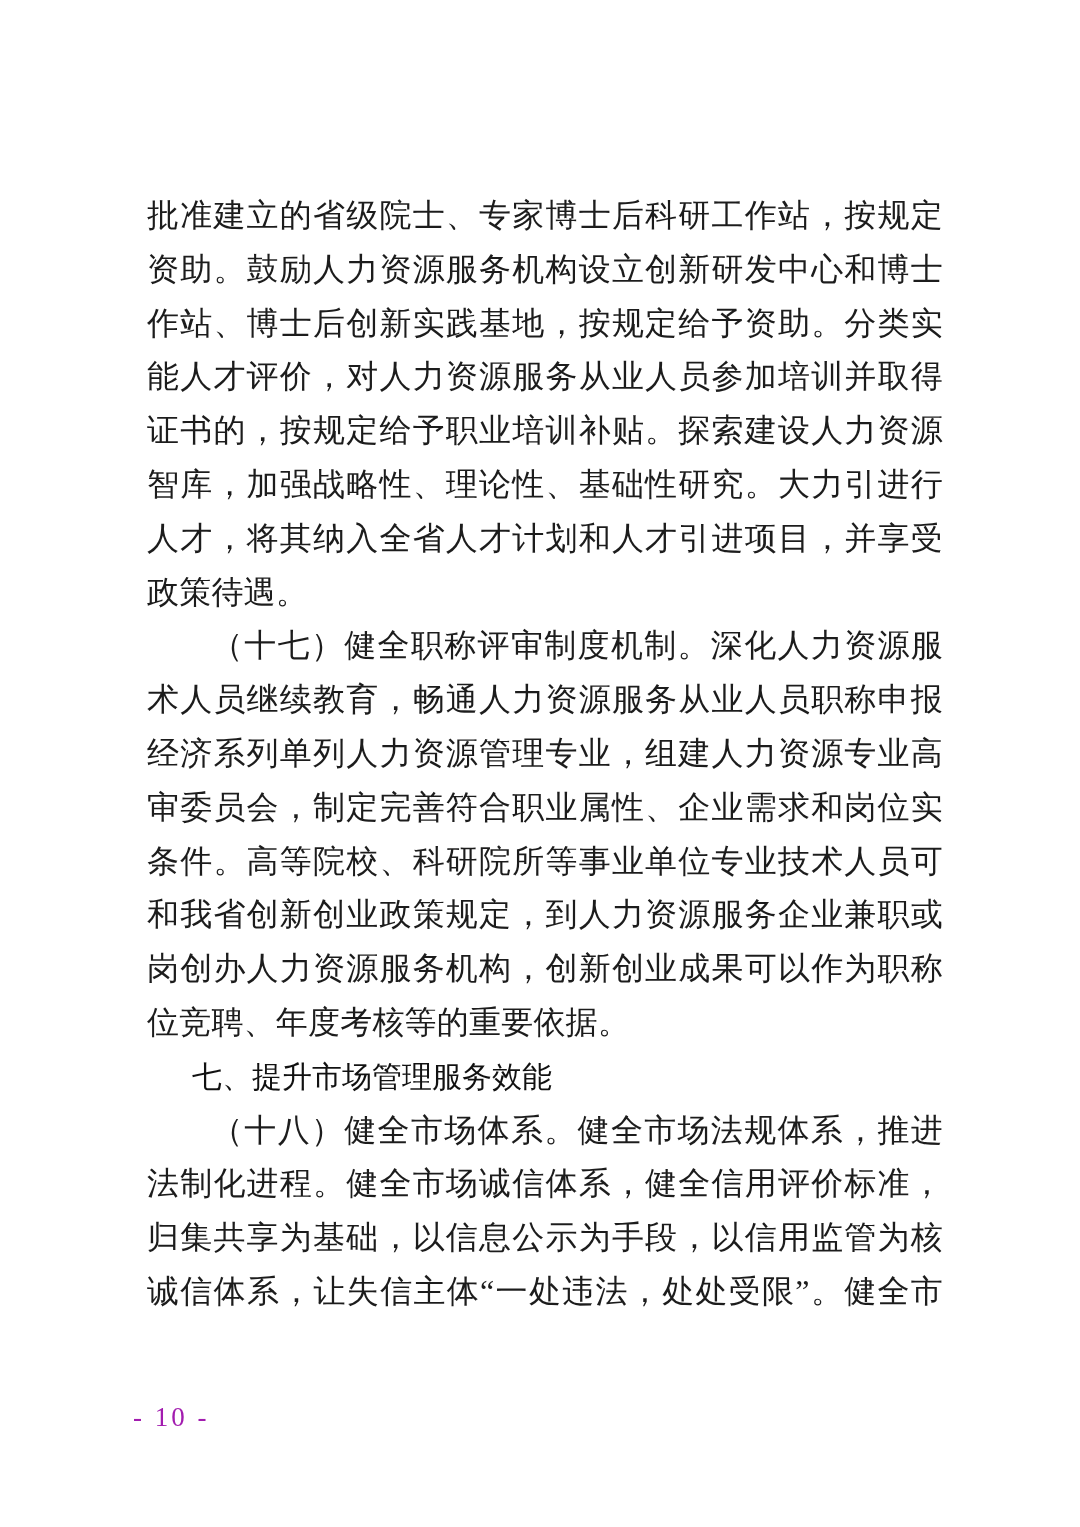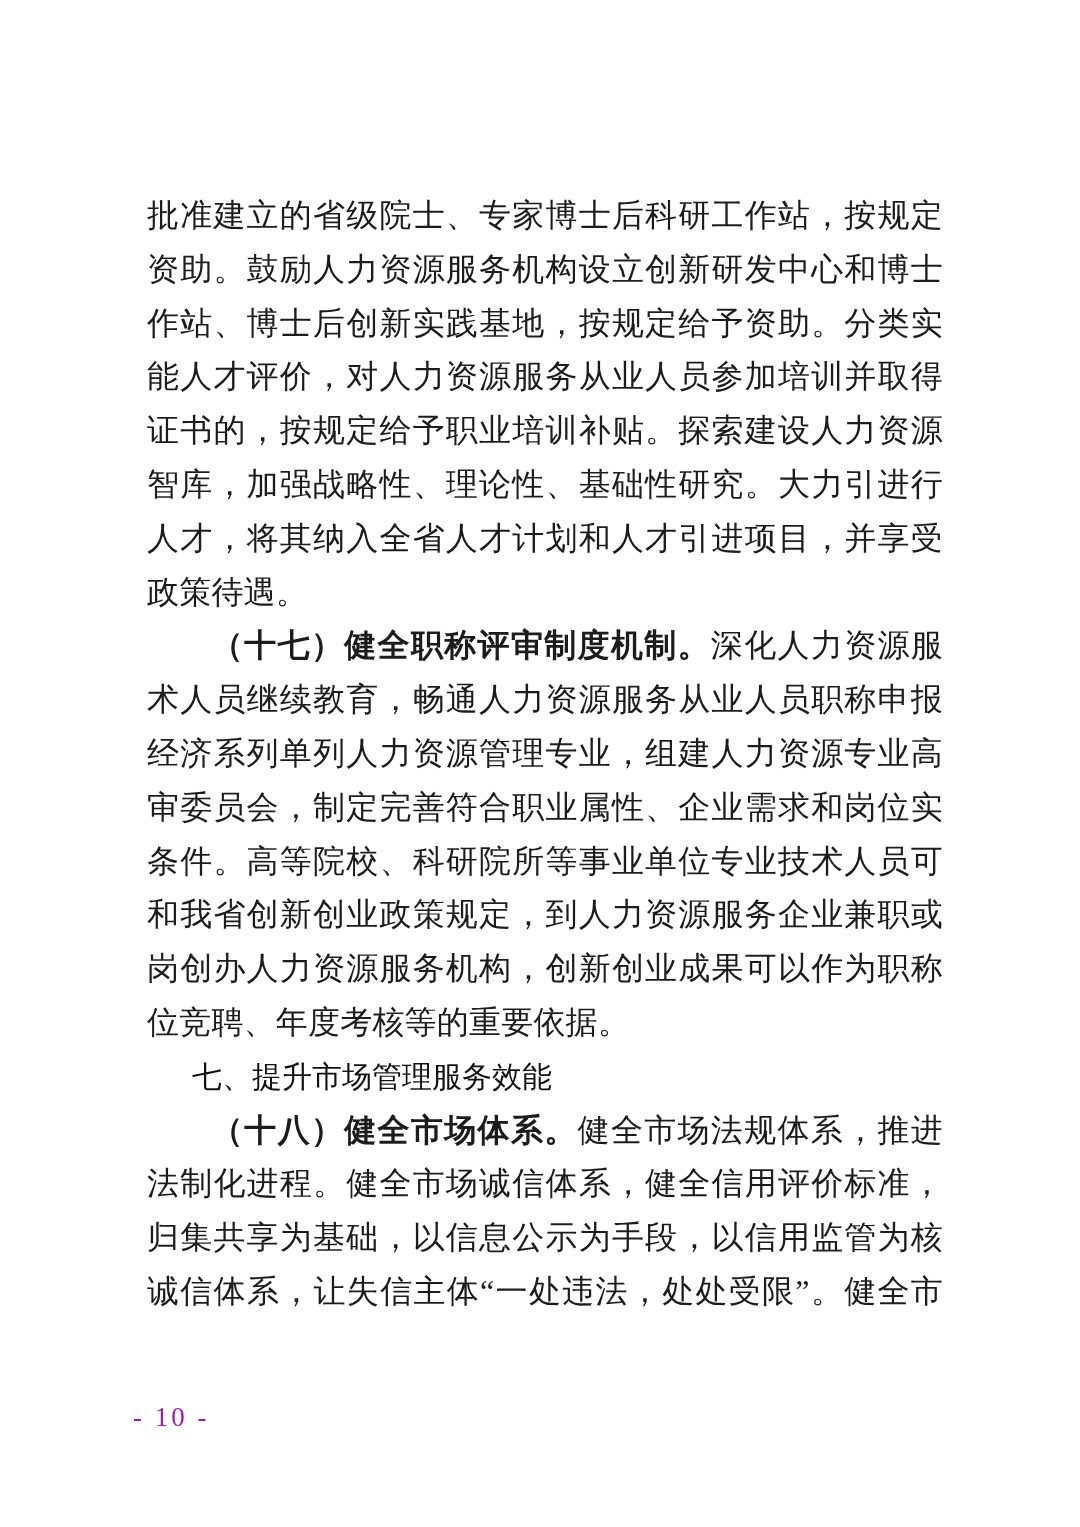--- a/index.html
+++ b/index.html
@@ -33,21 +33,21 @@
     margin-left: 12px;
   }
   .line.para-end {
     text-align: left;
     text-align-last: left;
   }
   .line.indent {
     text-indent: 2em;
   }
   .lead-bold {
-    font-weight: 700;
+    font-weight: 400;
   }
   .heading-line {
     font-family: "Liberation Sans", "DejaVu Sans", sans-serif;
     font-weight: 400;
     font-size: 30px;
     line-height: 53.8px;
     height: 53.8px;
     text-indent: 1.9em;
     text-align: left;
     text-align-last: left;

